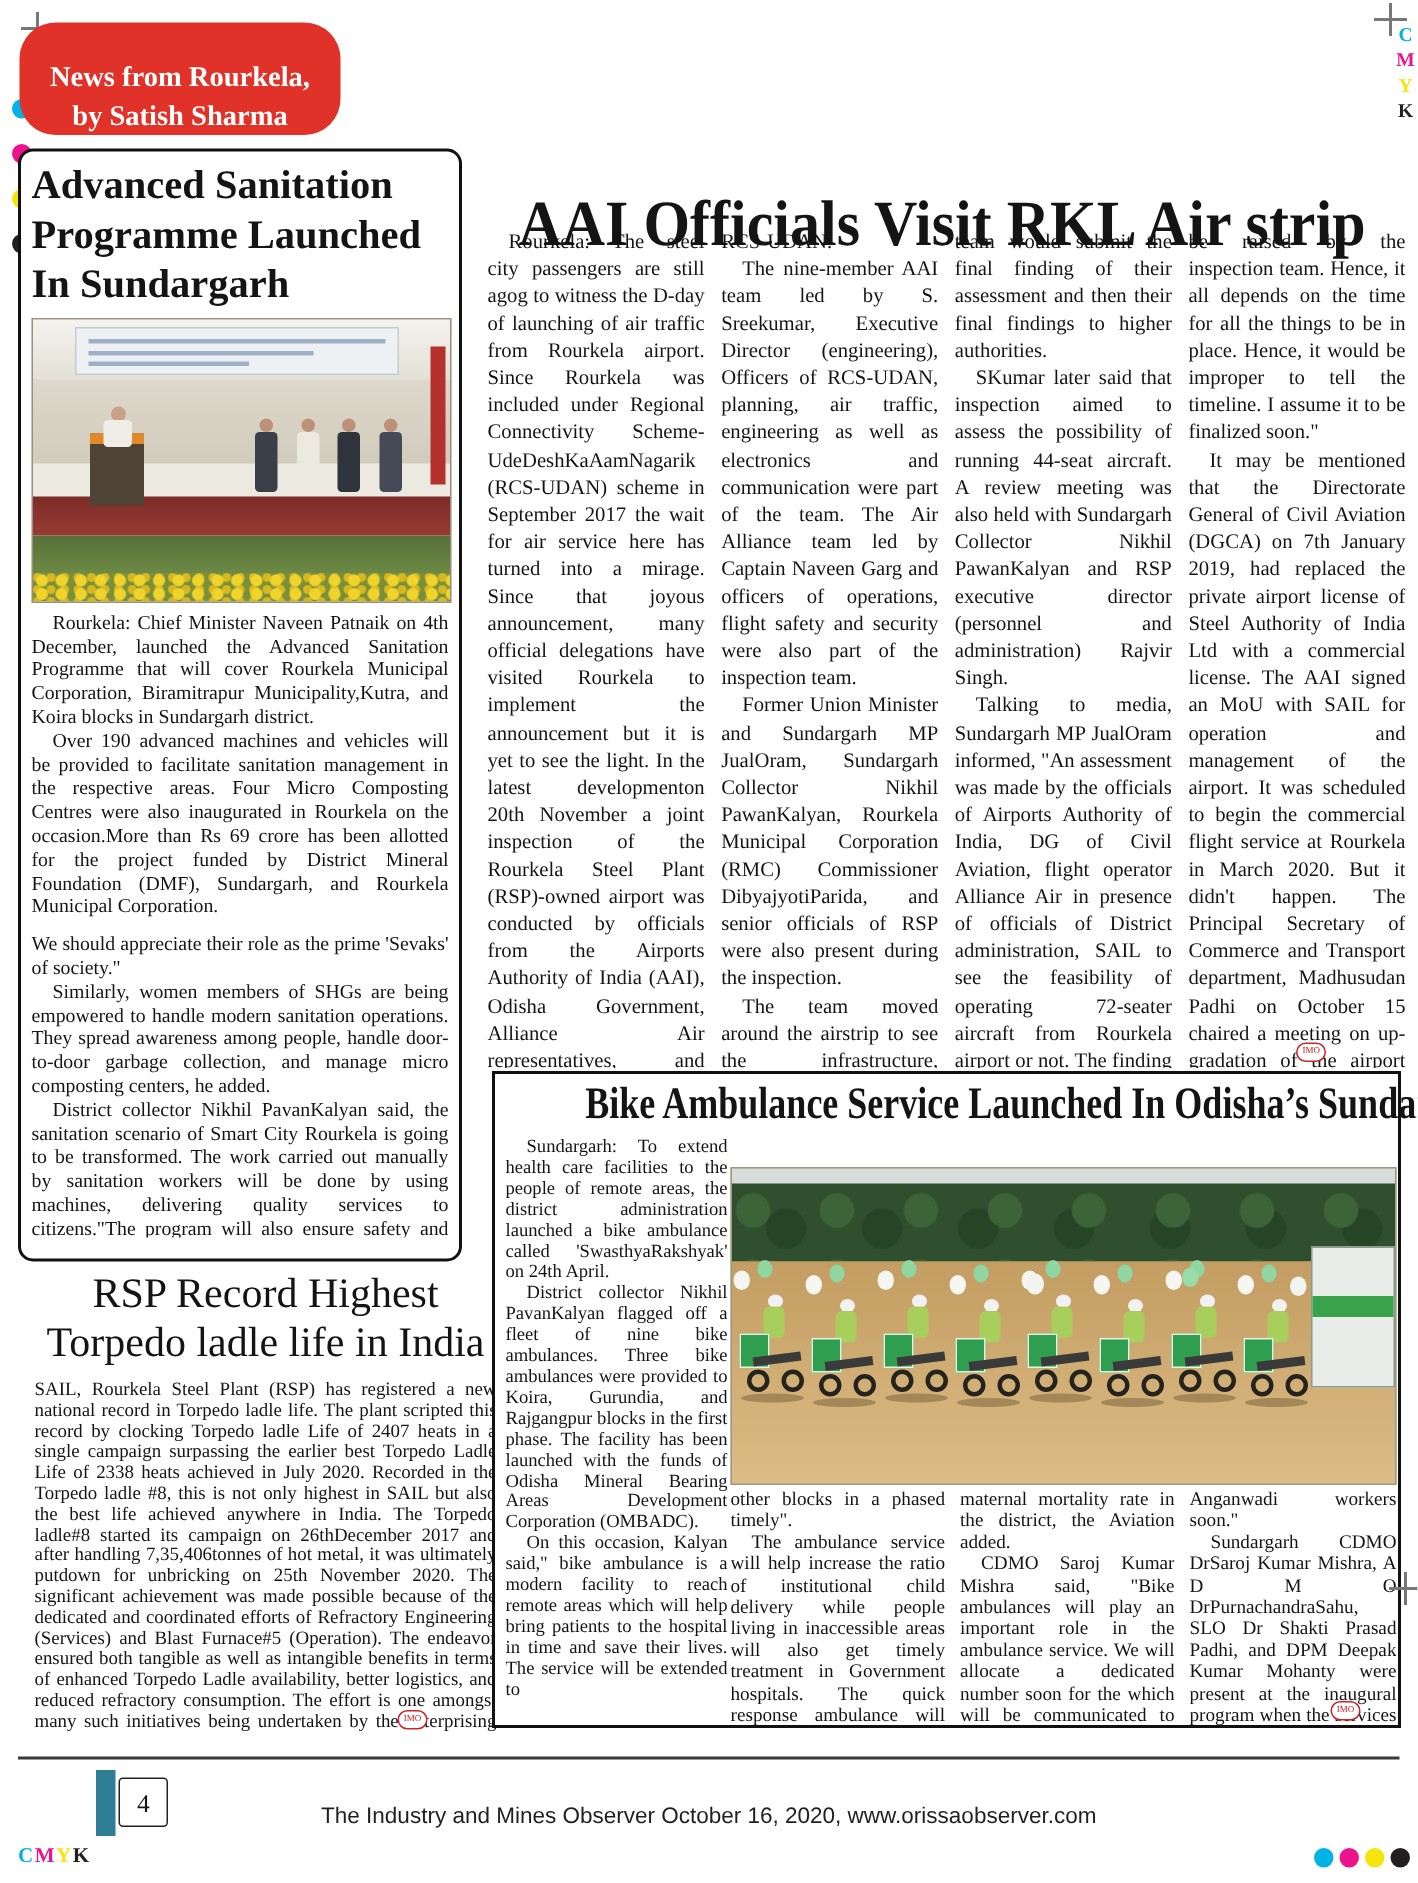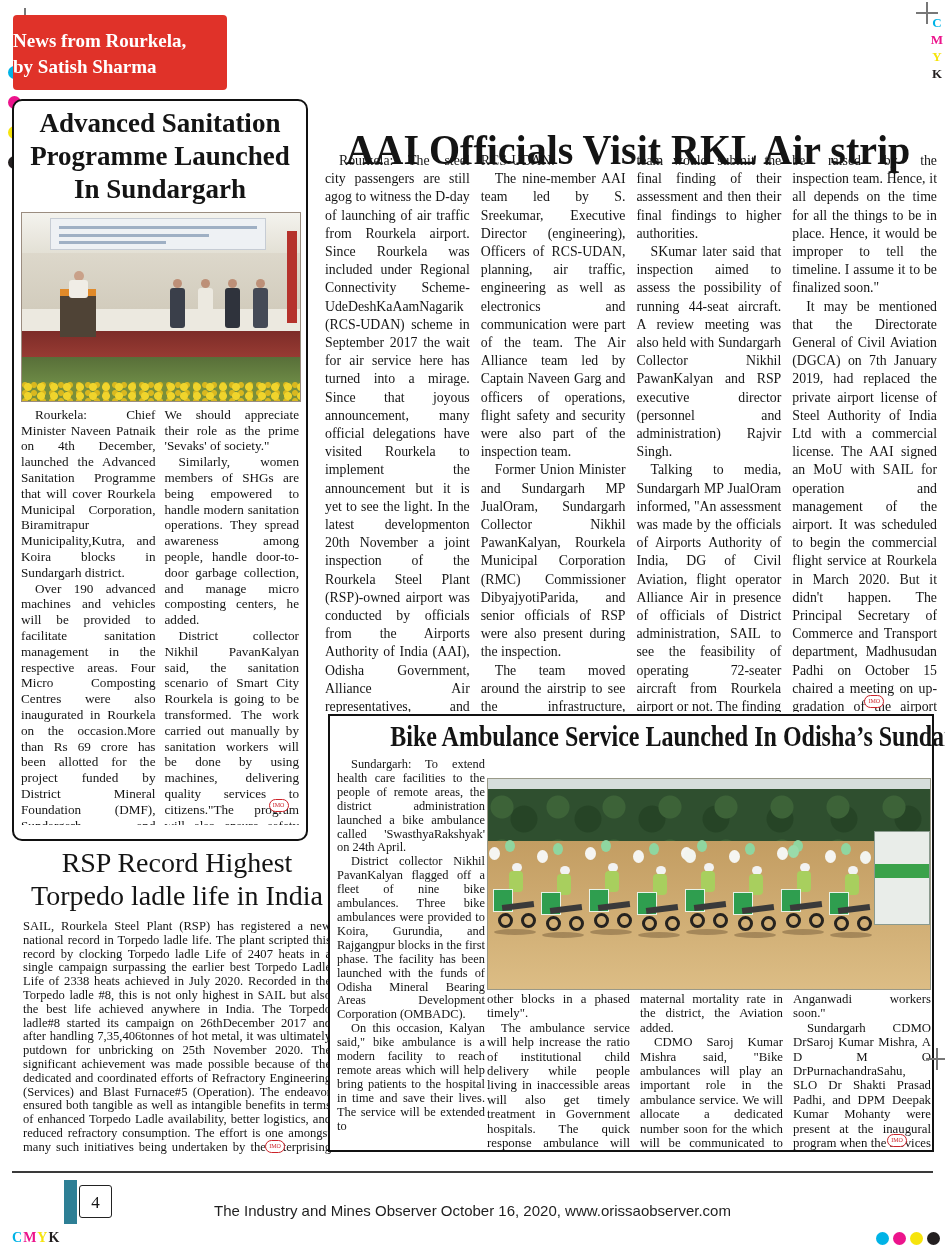--- a/index.html
+++ b/index.html
@@ -24,33 +24,33 @@
 
   .dotrow span{position:absolute;top:1232px;width:13px;height:13px;border-radius:50%;}
   .dotrow .d0{left:876px;background:#00b3e6;}
   .dotrow .d1{left:893px;background:#ec148c;}
   .dotrow .d2{left:910px;background:#f6e40c;}
   .dotrow .d3{left:927px;background:#231f20;}
   .cmyk-bottom{position:absolute;left:12px;top:1230px;font-weight:bold;font-size:14px;letter-spacing:1px;}
 
   
   .badge{position:absolute;left:13px;top:15px;width:214px;height:75px;background:#e03229;
-         border-radius:4px;color:#fff;font-weight:bold;font-size:19px;line-height:26px;
-         text-align:left;padding-top:13px;box-sizing:border-box;}
+         border-radius:24px;color:#fff;font-weight:bold;font-size:19px;line-height:26px;
+         text-align:center;padding-top:24px;box-sizing:border-box;}
 
   
   .col p{margin:0;text-align:justify;text-indent:14px;}
   .col p.cont{text-indent:0;}
   .imo{position:absolute;width:18px;height:11px;border:1.5px solid #cc2229;border-radius:7px;
        color:#cc2229;font-size:6px;line-height:10px;text-align:center;background:#fff;overflow:hidden;}
 
   
   .san-box{position:absolute;left:12px;top:99px;width:296px;height:742px;border:2.5px solid #111;
            border-radius:10px;box-sizing:border-box;padding:4px 7px;background:#fff;}
-  .san-box h1{margin:2px 0 6px 0;font-size:27px;line-height:1.22;text-align:center;font-weight:bold;}
+  .san-box h1{margin:2px 0 6px 0;font-size:27px;line-height:1.22;font-weight:bold;}
   .photo1{position:relative;width:100%;height:188px;overflow:hidden;border:1px solid #9b8d80;background:#ece9e0;}
   .p1-ceiling{position:absolute;left:0;right:0;top:0;height:40px;background:linear-gradient(#f4f3ee,#e3e0d5);}
   .p1-banner{position:absolute;left:28px;right:34px;top:5px;height:30px;background:#eef1f4;border:1px solid #c6ccd4;}
   .p1-banner i{position:absolute;left:8px;right:8px;height:3px;background:#9fb0c4;}
   .p1-banner .l1{top:7px;} .p1-banner .l2{top:15px;width:70%;} .p1-banner .l3{top:22px;width:50%;}
   .p1-backwall{position:absolute;left:0;right:0;top:40px;height:56px;background:linear-gradient(#ddd8cb,#d2ccbd);}
   .p1-redban{position:absolute;right:3px;top:18px;width:10px;height:92px;background:#b5322c;}
   .p1-podium{position:absolute;left:38px;top:76px;width:36px;height:48px;background:#4f4336;}
   .p1-podium::before{content:"";position:absolute;left:0;right:0;top:0;height:7px;background:#e08a2a;}
   .p1-cm-head{position:absolute;left:52px;top:58px;width:10px;height:10px;border-radius:50%;background:#c9a189;}
@@ -60,21 +60,21 @@
   .fig b{position:absolute;left:0;top:9px;width:15px;height:40px;border-radius:3px;}
   .f1{left:148px;} .f2{left:176px;} .f3{left:203px;} .f4{left:231px;}
   .f1 b{background:#3a3f4a;} .f2 b{background:#ece9e0;} .f3 b{background:#2f333c;} .f4 b{background:#454a56;}
   .p1-carpet{position:absolute;left:0;right:0;top:118px;height:26px;background:linear-gradient(#7d2c28,#973b33);}
   .p1-grass{position:absolute;left:0;right:0;top:144px;height:26px;background:linear-gradient(#586f39,#6d8a46);}
   .p1-flowers{position:absolute;left:0;right:0;bottom:0;height:19px;background-color:#7a8f3a;
       background-image:radial-gradient(circle at 6px 5px,#f0d42c 0 3.5px,rgba(0,0,0,0) 4.5px),
                        radial-gradient(circle at 3px 3px,#d9b81f 0 2.5px,rgba(0,0,0,0) 3.5px);
       background-size:13px 9px,9px 8px;}
   .san-cols{display:flex;gap:9px;height:418px;overflow:hidden;margin-top:5px;position:relative;
-            font-size:13.2px;line-height:15.8px;}
+            font-size:13.2px;line-height:15.8px;flex-direction:column;}
   .san-cols .col{flex:1;position:relative;}
   .imo-san{left:104px;bottom:13px;}
 
   
   .aai-head{position:absolute;left:318px;top:96px;width:620px;height:48px;text-align:center;
             font-size:43px;font-weight:bold;white-space:nowrap;transform:scaleX(.93);transform-origin:center;}
   .aai-cols{position:absolute;left:325px;top:152px;width:612px;height:560px;display:flex;gap:11px;
             font-size:13.8px;line-height:18.2px;overflow:hidden;}
   .aai-cols .col{flex:1;position:relative;}
   .imo-aai{left:72px;bottom:4px;}

